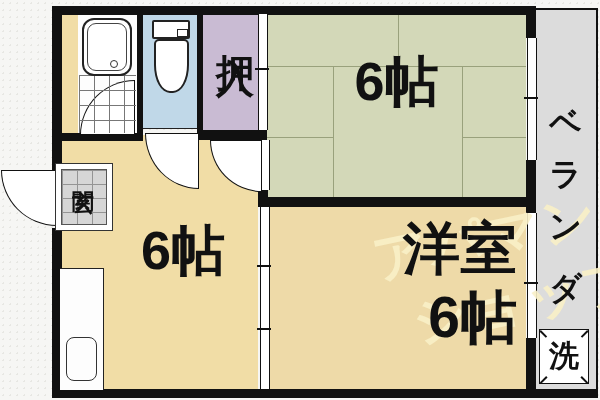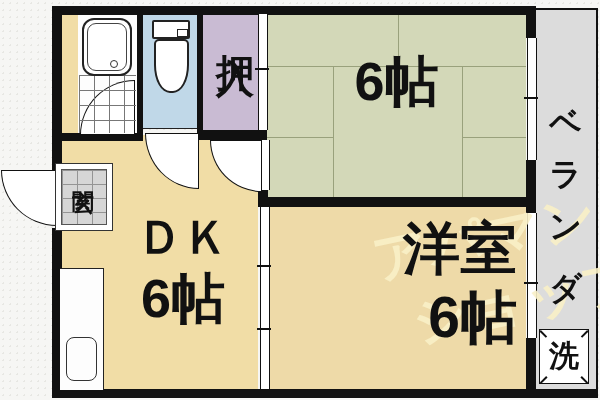--- a/index.html
+++ b/index.html
@@ -119,21 +119,20 @@
   <div class="roomlabel vtext z8" style="left:71px;top:172px;font-size:22px;letter-spacing:2px;">玄関</div>
 
   <div class="roomlabel z8" style="left:267px;top:39px;width:259px;font-size:54px;">
     <div style="margin-top:14px;">6帖</div>
   </div>
   <div class="roomlabel z8" style="left:267px;top:219px;width:250px;font-size:57px;text-align:right;">
     <div>洋室</div>
     <div style="margin-top:10px;">6帖</div>
   </div>
   <div class="roomlabel z8" style="left:103px;top:214px;width:160px;font-size:46px;">
-    <div>ＤＫ</div>
     <div style="font-size:54px;margin-top:8px;">6帖</div>
   </div>
   <div class="roomlabel vtext z8" style="left:210px;top:24px;width:44px;font-size:38px;letter-spacing:3px;">押入</div>
   <div class="roomlabel vtext z8" style="left:548px;top:86px;width:34px;font-size:32px;letter-spacing:17px;">ベランダ</div>
 
   <div class="abs z8" style="left:539px;top:329px;width:48px;height:53px;background:#fff;border:1.5px solid #111;">
     <div class="corner-tick" style="left:-1px;top:3px;transform:rotate(45deg);"></div>
     <div class="corner-tick" style="right:-1px;top:3px;transform:rotate(-45deg);"></div>
     <div class="corner-tick" style="left:-1px;bottom:3px;transform:rotate(-45deg);"></div>
     <div class="corner-tick" style="right:-1px;bottom:3px;transform:rotate(45deg);"></div>

